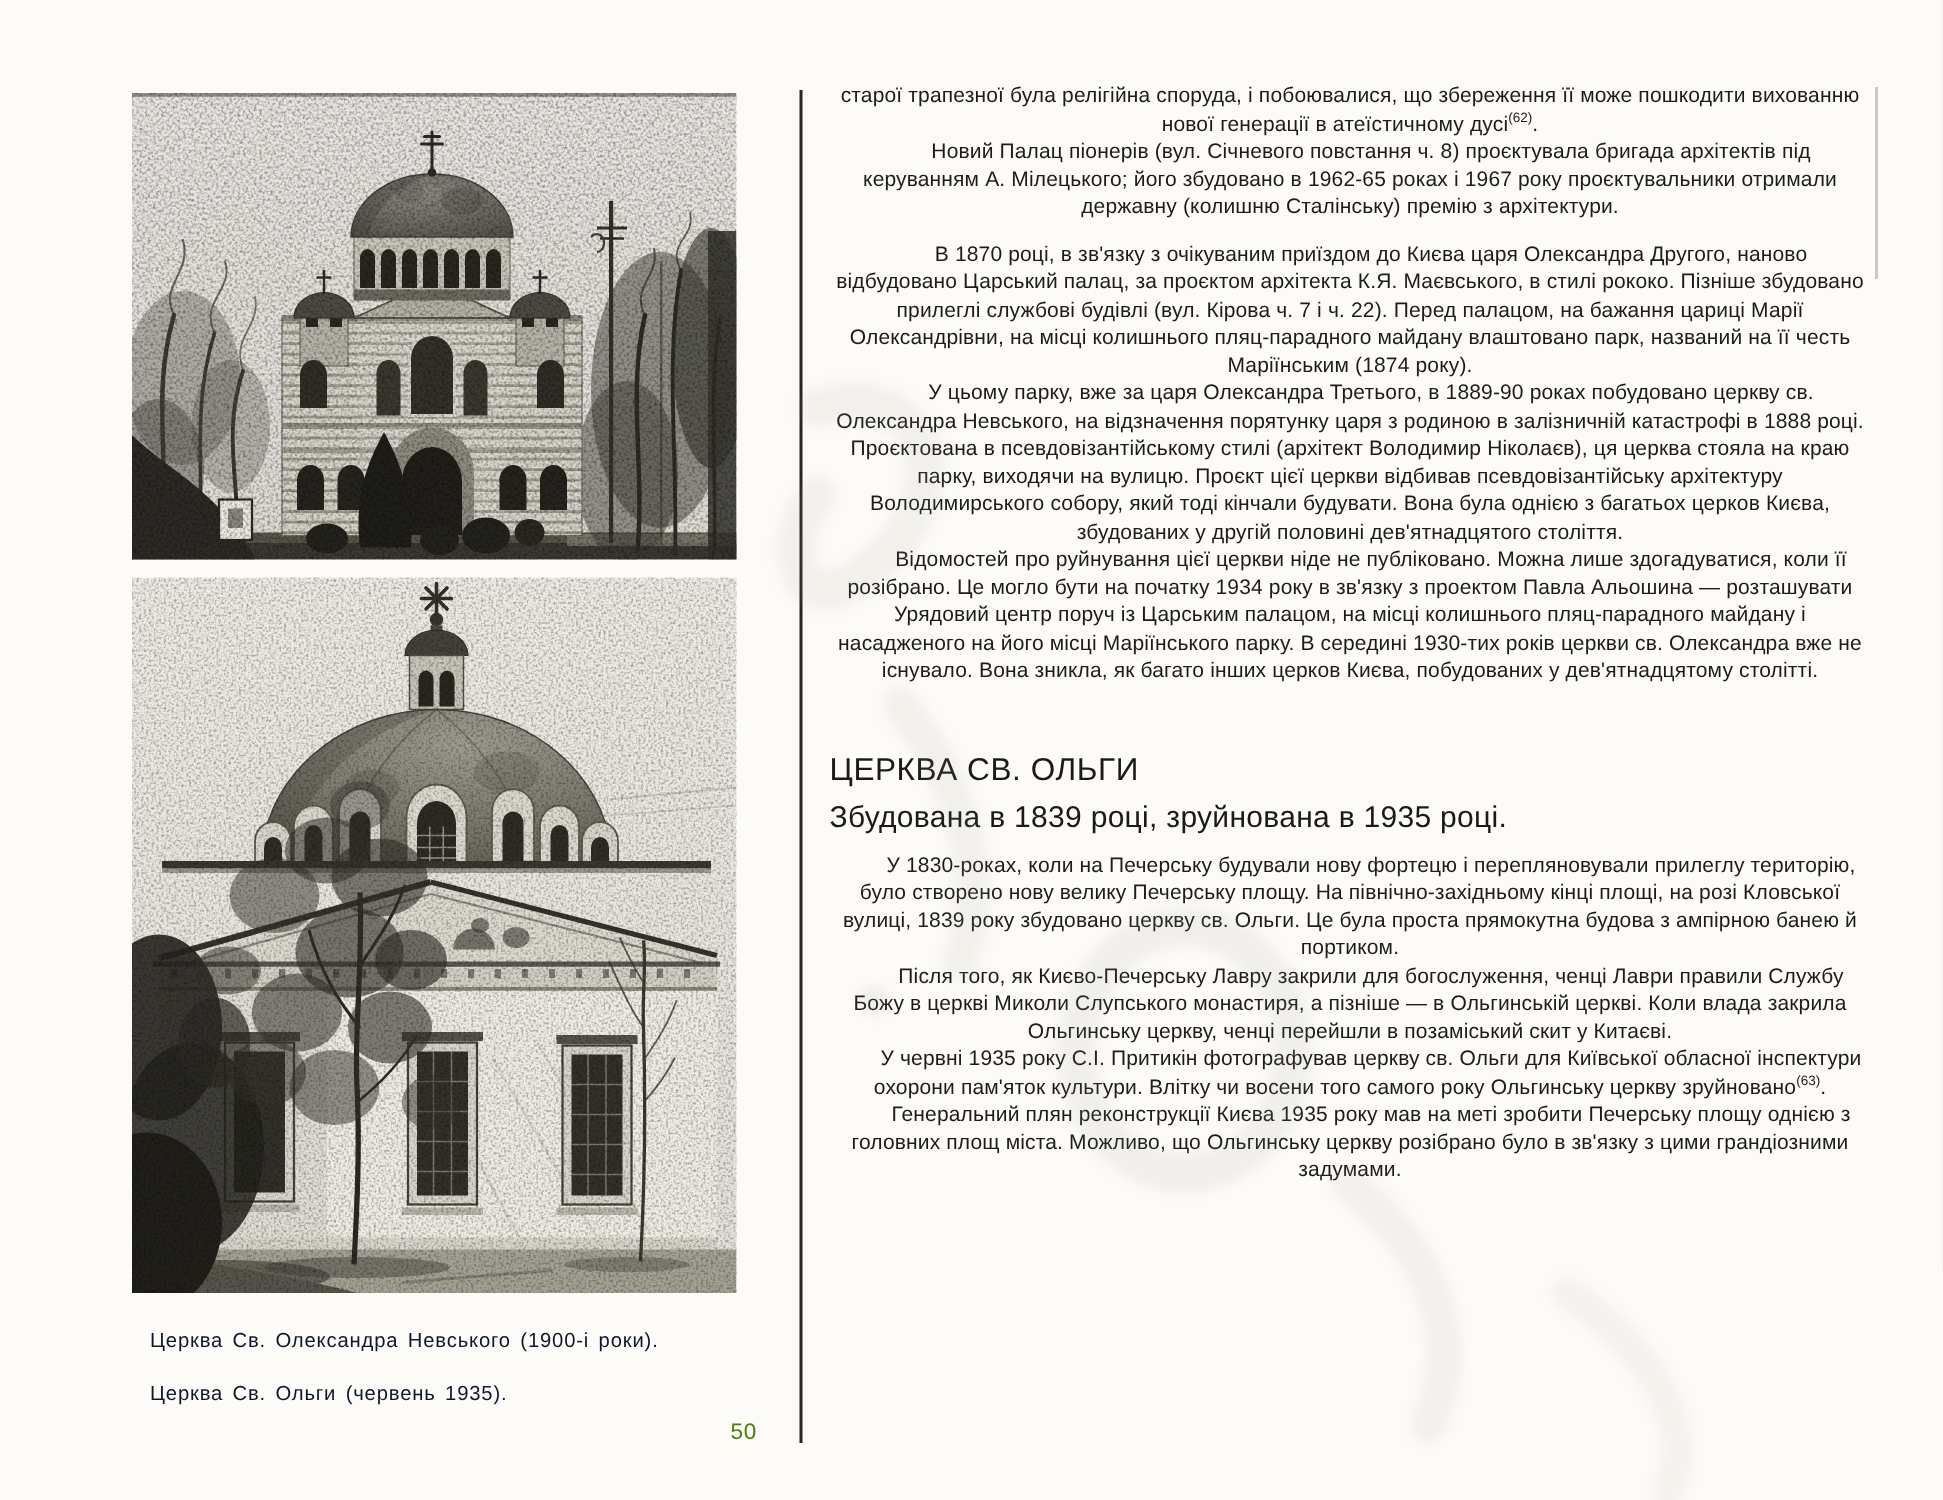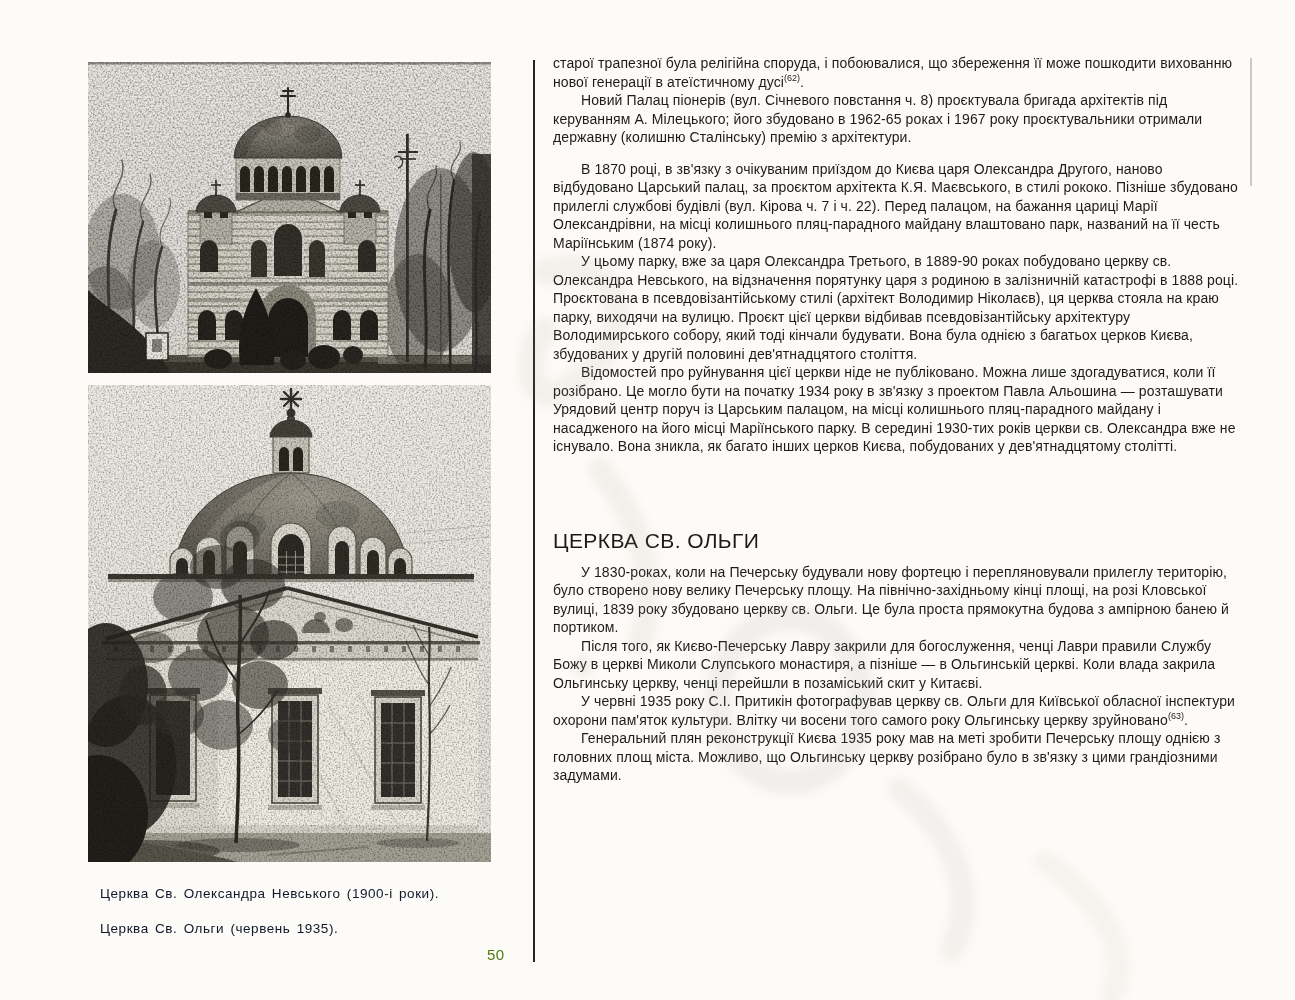--- a/index.html
+++ b/index.html
@@ -33,21 +33,21 @@
     background:#262523;
   }
   .edge-mark{
     position:absolute;left:1250px;top:58px;width:2px;height:128px;
     background:#8d8c86;opacity:.45;
   }
   
   .text-col{position:absolute;left:553px;top:54px;width:694px;}
   .body{
     margin:0;font-size:14px;line-height:18.5px;letter-spacing:.1px;
-    text-align:left;color:#1d1c1a;
+    text-align:center;color:#1d1c1a;
   }
   .indent{text-indent:28px;}
   .sec-title{
     margin:47px 0 0 0;font-size:21px;line-height:26px;font-weight:normal;
     letter-spacing:.4px;color:#1b1a18;
   }
   .sec-sub{
     margin:6px 0 0 0;font-size:20px;line-height:25px;font-weight:normal;
     letter-spacing:.2px;color:#1b1a18;
   }
@@ -392,21 +392,22 @@
 
   <div class="text-col">
 
     <p class="body"><span>старої трапезної була релігійна споруда, і побоювалися, що збереження її може пошкодити вихованню нової генерації в атеїстичному дусі</span><sup class="fn">(62)</sup><span>.</span></p>
     <p class="body indent">Новий Палац піонерів (вул. Січневого повстання ч. 8) проєктувала бригада архітектів під керуванням А. Мілецького; його збудовано в 1962-65 роках і 1967 року проєктувальники отримали державну (колишню Сталінську) премію з архітектури.</p>
 
     <p class="body indent after-sub">В 1870 році, в зв'язку з очікуваним приїздом до Києва царя Олександра Другого, наново відбудовано Царський палац, за проєктом архітекта К.Я. Маєвського, в стилі рококо. Пізніше збудовано прилеглі службові будівлі (вул. Кірова ч. 7 і ч. 22). Перед палацом, на бажання цариці Марії Олександрівни, на місці колишнього пляц-парадного майдану влаштовано парк, названий на її честь Маріїнським (1874 року).</p>
     <p class="body indent">У цьому парку, вже за царя Олександра Третього, в 1889-90 роках побудовано церкву св. Олександра Невського, на відзначення порятунку царя з родиною в залізничній катастрофі в 1888 році. Проєктована в псевдовізантійському стилі (архітект Володимир Ніколаєв), ця церква стояла на краю парку, виходячи на вулицю. Проєкт цієї церкви відбивав псевдовізантійську архітектуру Володимирського собору, який тоді кінчали будувати. Вона була однією з багатьох церков Києва, збудованих у другій половині дев'ятнадцятого століття.</p>
     <p class="body indent">Відомостей про руйнування цієї церкви ніде не публіковано. Можна лише здогадуватися, коли її розібрано. Це могло бути на початку 1934 року в зв'язку з проектом Павла Альошина — розташувати Урядовий центр поруч із Царським палацом, на місці колишнього пляц-парадного майдану і насадженого на його місці Маріїнського парку. В середині 1930-тих років церкви св. Олександра вже не існувало. Вона зникла, як багато інших церков Києва, побудованих у дев'ятнадцятому столітті.</p>
 
-    <h2 class="sec-title" style="margin-top:72px;">ЦЕРКВА СВ. ОЛЬГИ</h2>
+    <h2 class="sec-title" style="margin-top:45px;">ЦЕРКВА СВ. ОЛЬГИ</h2>
+    <p class="sec-sub">Збудована в 1839 році, зруйнована в 1935 році.</p>
     <p class="body indent after-sub-sm">У 1830-роках, коли на Печерську будували нову фортецю і перепляновували прилеглу територію, було створено нову велику Печерську площу. На північно-західньому кінці площі, на розі Кловської вулиці, 1839 року збудовано церкву св. Ольги. Це була проста прямокутна будова з ампірною банею й портиком.</p>
     <p class="body indent">Після того, як Києво-Печерську Лавру закрили для богослуження, ченці Лаври правили Службу Божу в церкві Миколи Слупського монастиря, а пізніше — в Ольгинській церкві. Коли влада закрила Ольгинську церкву, ченці перейшли в позаміський скит у Китаєві.</p>
     <p class="body indent"><span>У червні 1935 року С.І. Притикін фотографував церкву св. Ольги для Київської обласної інспектури охорони пам'яток культури. Влітку чи восени того самого року Ольгинську церкву зруйновано</span><sup class="fn">(63)</sup><span>.</span></p>
     <p class="body indent">Генеральний плян реконструкції Києва 1935 року мав на меті зробити Печерську площу однією з головних площ міста. Можливо, що Ольгинську церкву розібрано було в зв'язку з цими грандіозними задумами.</p>
   </div>
 
   <div class="pagenum">50</div>
 
   <svg class="watermark" width="1295" height="1000" viewBox="0 0 1295 1000">
     <defs>

